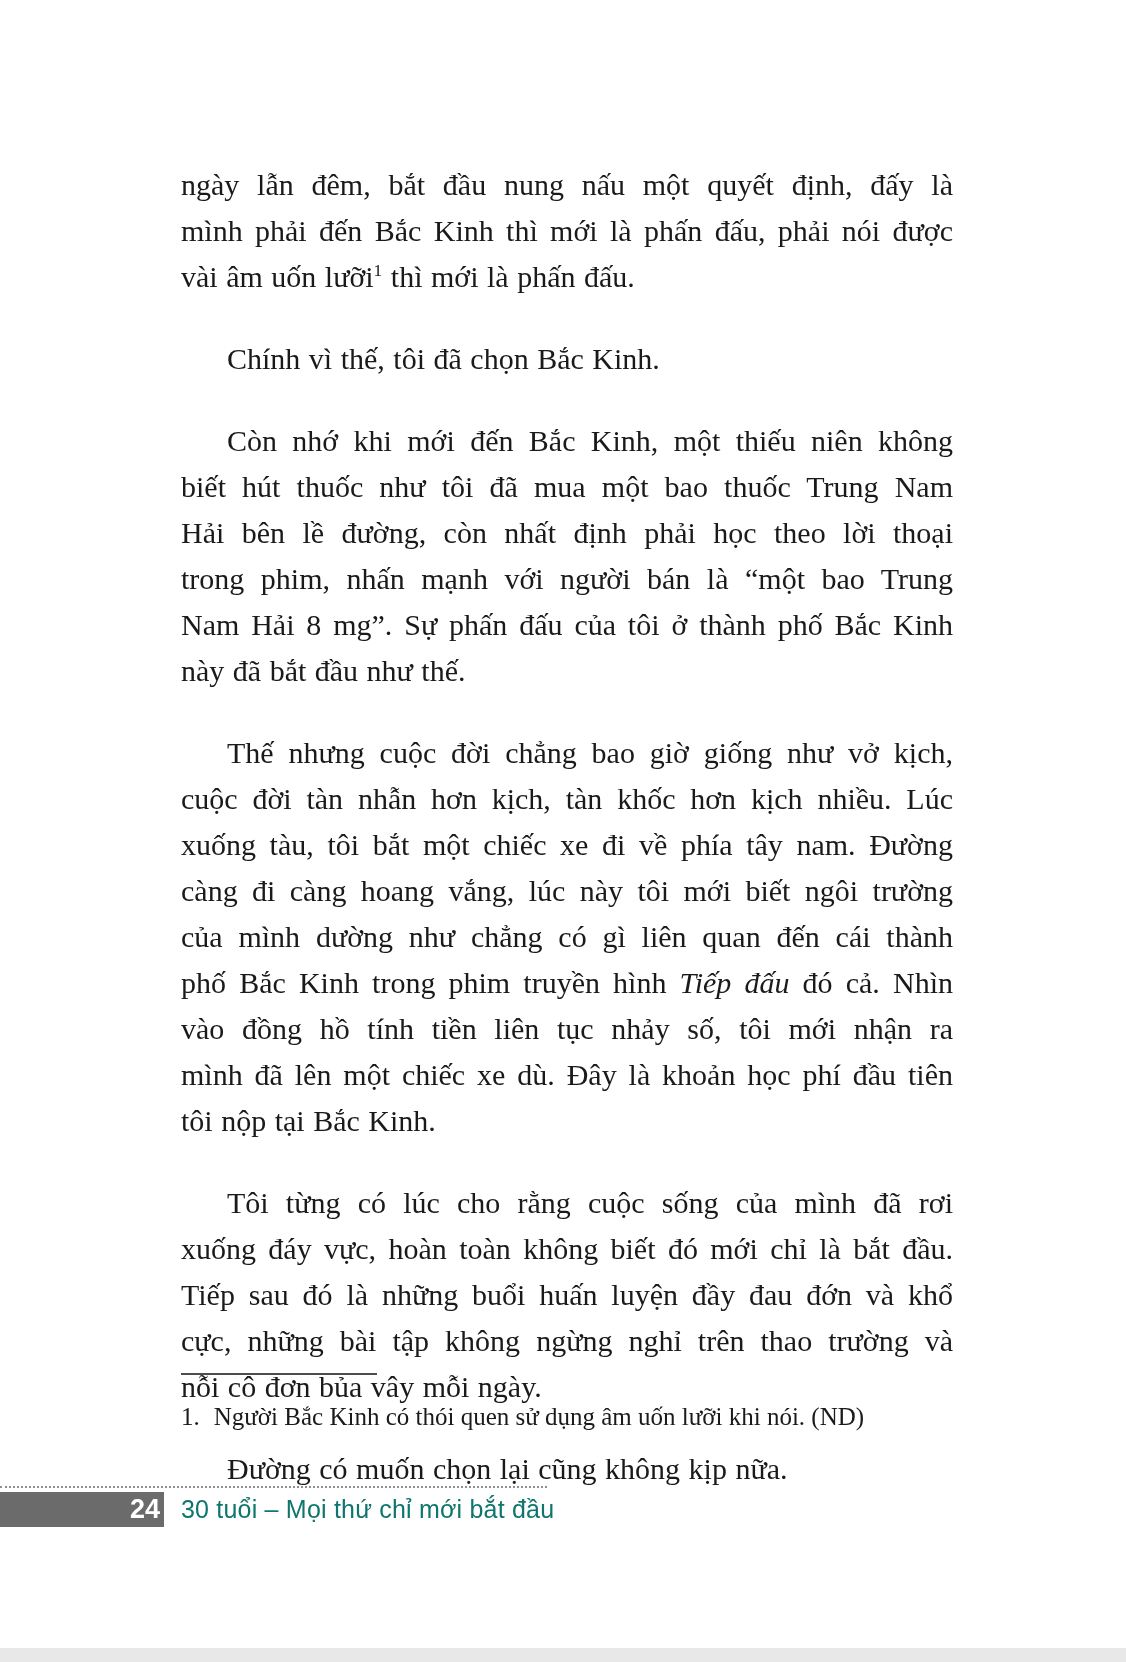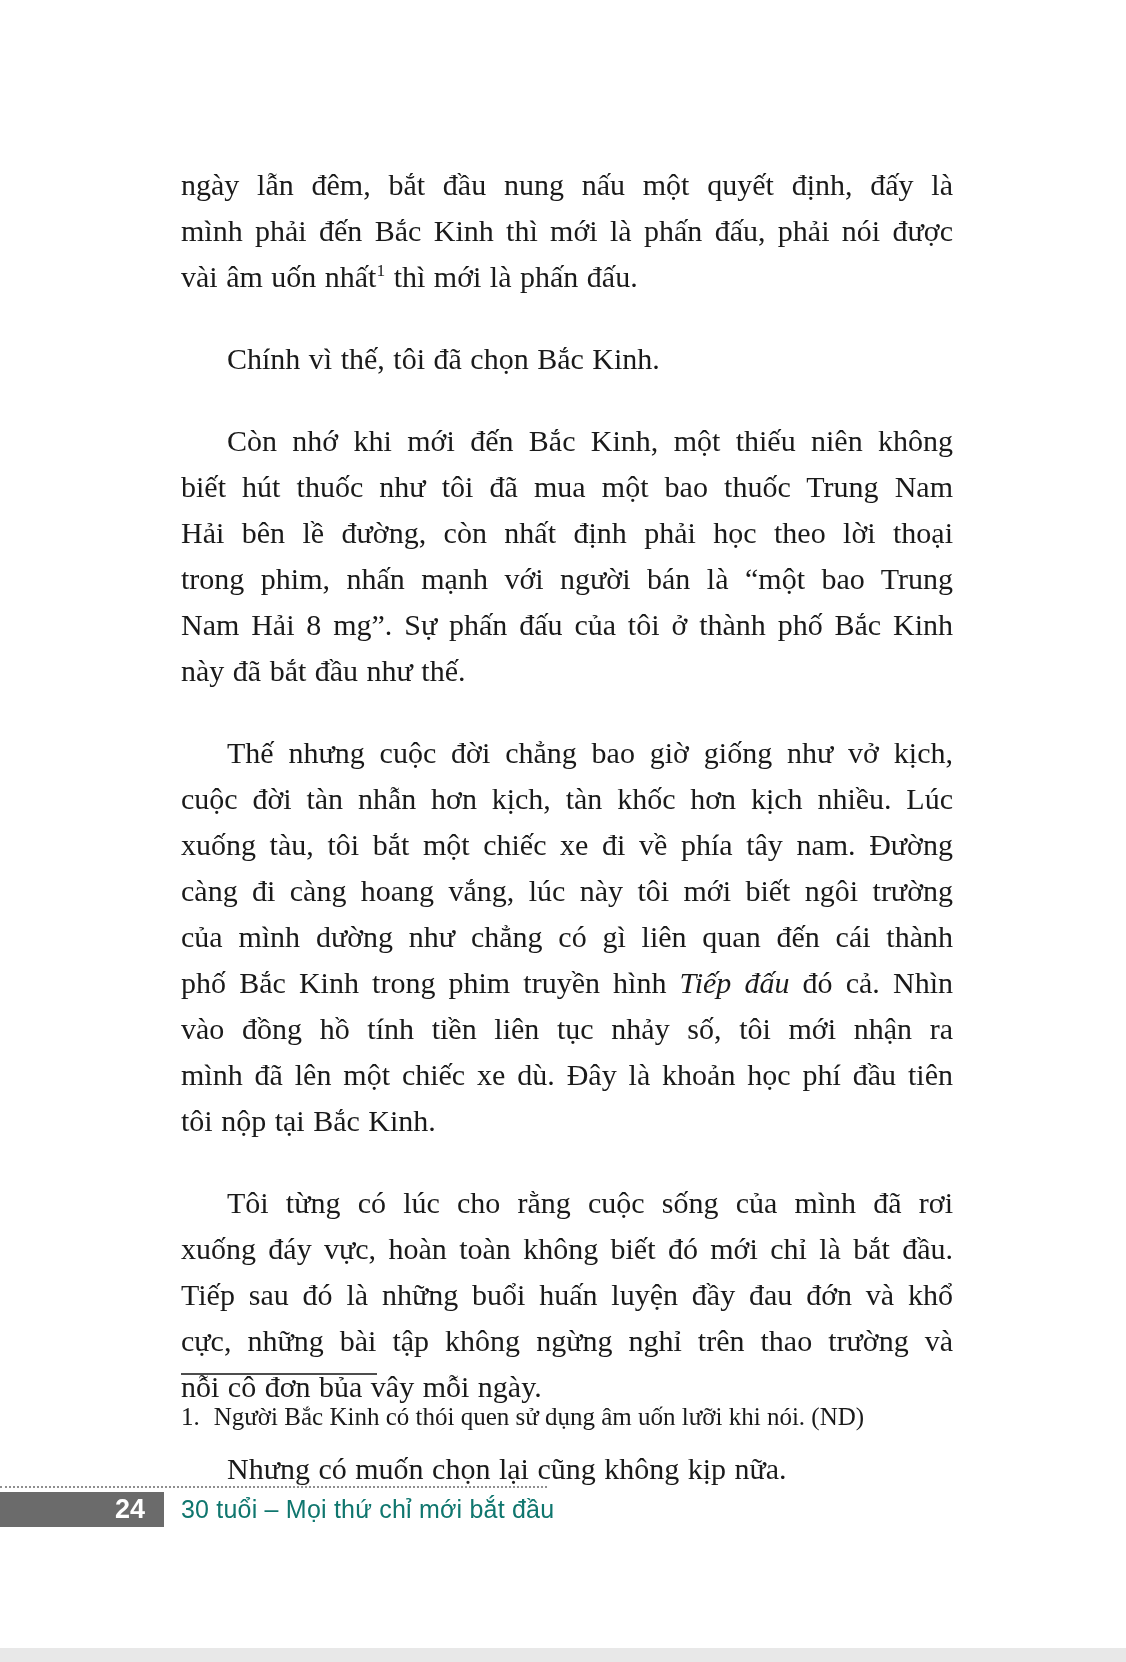--- a/index.html
+++ b/index.html
@@ -66,21 +66,21 @@
     position: absolute;
     left: 0;
     top: 1492px;
     width: 164px;
     height: 35px;
     background: #6b6b6b;
     box-sizing: border-box;
     display: flex;
     align-items: center;
     justify-content: flex-end;
-    padding-right: 19px;
+    padding-right: 4px;
     color: #ffffff;
     font-family: "Liberation Sans", sans-serif;
     font-weight: bold;
     font-size: 27px;
   }
   .running-title {
     position: absolute;
     left: 181px;
     top: 1492px;
     height: 35px;
@@ -95,21 +95,21 @@
 </style>
 </head>
 <body>
 
 <div class="page">
 
   <main class="body-text">
       <div class="paragraph">
         <div class="line"><span class="seg">ngày lẫn đêm, bắt đầu nung nấu một quyết định, đấy là</span></div>
         <div class="line"><span class="seg">mình phải đến Bắc Kinh thì mới là phấn đấu, phải nói được</span></div>
-        <div class="line para-last"><span class="seg">vài âm uốn nhất</span><span class="seg sup">1</span><span class="seg"> thì mới là phấn đấu.</span></div>
+        <div class="line para-last"><span class="seg">vài âm uốn lưỡi</span><span class="seg sup">1</span><span class="seg"> thì mới là phấn đấu.</span></div>
       </div>
       <div class="paragraph indent">
         <div class="line para-last"><span class="seg">Chính vì thế, tôi đã chọn Bắc Kinh.</span></div>
       </div>
       <div class="paragraph indent">
         <div class="line"><span class="seg">Còn nhớ khi mới đến Bắc Kinh, một thiếu niên không</span></div>
         <div class="line"><span class="seg">biết hút thuốc như tôi đã mua một bao thuốc Trung Nam</span></div>
         <div class="line"><span class="seg">Hải bên lề đường, còn nhất định phải học theo lời thoại</span></div>
         <div class="line"><span class="seg">trong phim, nhấn mạnh với người bán là “một bao Trung</span></div>
         <div class="line"><span class="seg">Nam Hải 8 mg”. Sự phấn đấu của tôi ở thành phố Bắc Kinh</span></div>
@@ -127,21 +127,21 @@
         <div class="line para-last"><span class="seg">tôi nộp tại Bắc Kinh.</span></div>
       </div>
       <div class="paragraph indent">
         <div class="line"><span class="seg">Tôi từng có lúc cho rằng cuộc sống của mình đã rơi</span></div>
         <div class="line"><span class="seg">xuống đáy vực, hoàn toàn không biết đó mới chỉ là bắt đầu.</span></div>
         <div class="line"><span class="seg">Tiếp sau đó là những buổi huấn luyện đầy đau đớn và khổ</span></div>
         <div class="line"><span class="seg">cực, những bài tập không ngừng nghỉ trên thao trường và</span></div>
         <div class="line para-last"><span class="seg">nỗi cô đơn bủa vây mỗi ngày.</span></div>
       </div>
       <div class="paragraph indent">
-        <div class="line para-last"><span class="seg">Nhưng có muốn chọn lại cũng không kịp nữa.</span></div>
+        <div class="line para-last"><span class="seg">Đường có muốn chọn lại cũng không kịp nữa.</span></div>
       </div>
     </main>
 
   <div class="footnote-divider"></div>
 
   <div class="footnote">
     <span class="marker">1.</span>
     <span class="fn-text">Người Bắc Kinh có thói quen sử dụng âm uốn lưỡi khi nói. (ND)</span>
   </div>
 

